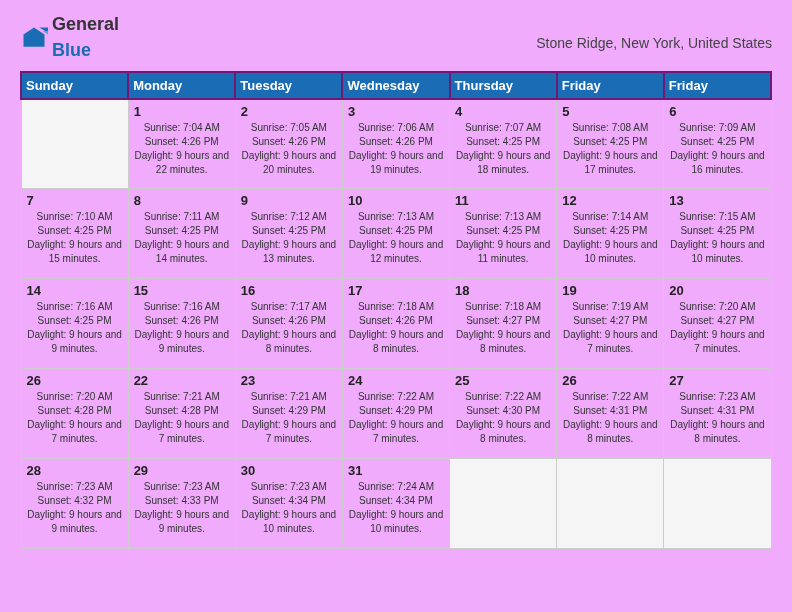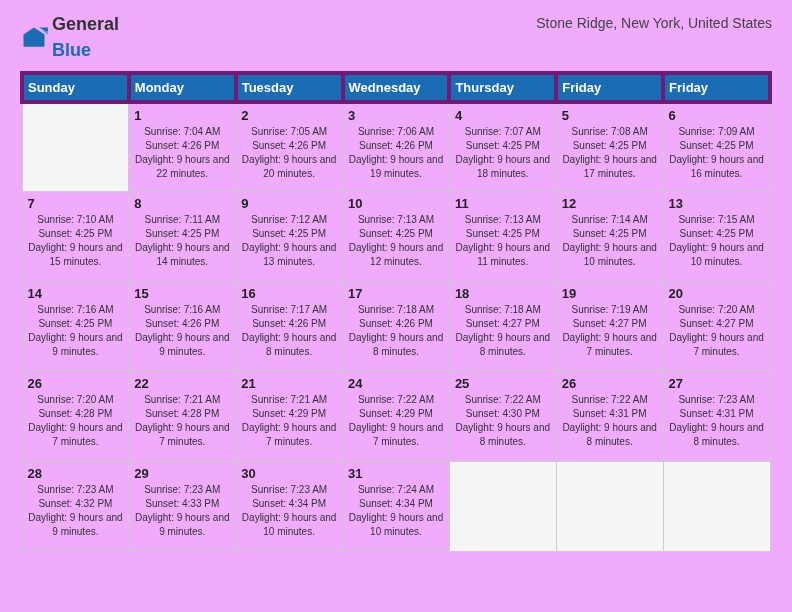--- a/index.html
+++ b/index.html
@@ -43,35 +43,35 @@
     }
     .main-title {
       font-size: 30px;
       font-weight: bold;
       color: #222;
       line-height: 1.1;
     }
     .subtitle {
       font-size: 14px;
       color: #444;
-      margin-top: 0;
+      margin-top: 20px;
     }
     .calendar {
       width: 100%;
       border-collapse: collapse;
       table-layout: fixed;
     }
     .calendar thead tr th {
       background: #1a6cb5;
       color: #fff;
       font-size: 13px;
       font-weight: bold;
       padding: 5px 4px;
       text-align: left;
-      border: 4px solid #701a75;
+      border: 2px solid #701a75;
     }
     .calendar tbody tr td {
       vertical-align: top;
       border: 1px solid #ccc;
       padding: 4px 5px;
       font-size: 10.5px;
       color: #333;
       height: 90px;
     }
     .calendar tbody tr td.empty {
@@ -214,21 +214,21 @@
         <tr>
           <td>
             <div class="day-num">26</div>
             <div class="day-info">Sunrise: 7:20 AM<br>Sunset: 4:28 PM<br>Daylight: 9 hours and 7 minutes.</div>
           </td>
           <td>
             <div class="day-num">22</div>
             <div class="day-info">Sunrise: 7:21 AM<br>Sunset: 4:28 PM<br>Daylight: 9 hours and 7 minutes.</div>
           </td>
           <td>
-            <div class="day-num">21</div>
+            <div class="day-num">23</div>
             <div class="day-info">Sunrise: 7:21 AM<br>Sunset: 4:29 PM<br>Daylight: 9 hours and 7 minutes.</div>
           </td>
           <td>
             <div class="day-num">24</div>
             <div class="day-info">Sunrise: 7:22 AM<br>Sunset: 4:29 PM<br>Daylight: 9 hours and 7 minutes.</div>
           </td>
           <td>
             <div class="day-num">25</div>
             <div class="day-info">Sunrise: 7:22 AM<br>Sunset: 4:30 PM<br>Daylight: 9 hours and 8 minutes.</div>
           </td>

